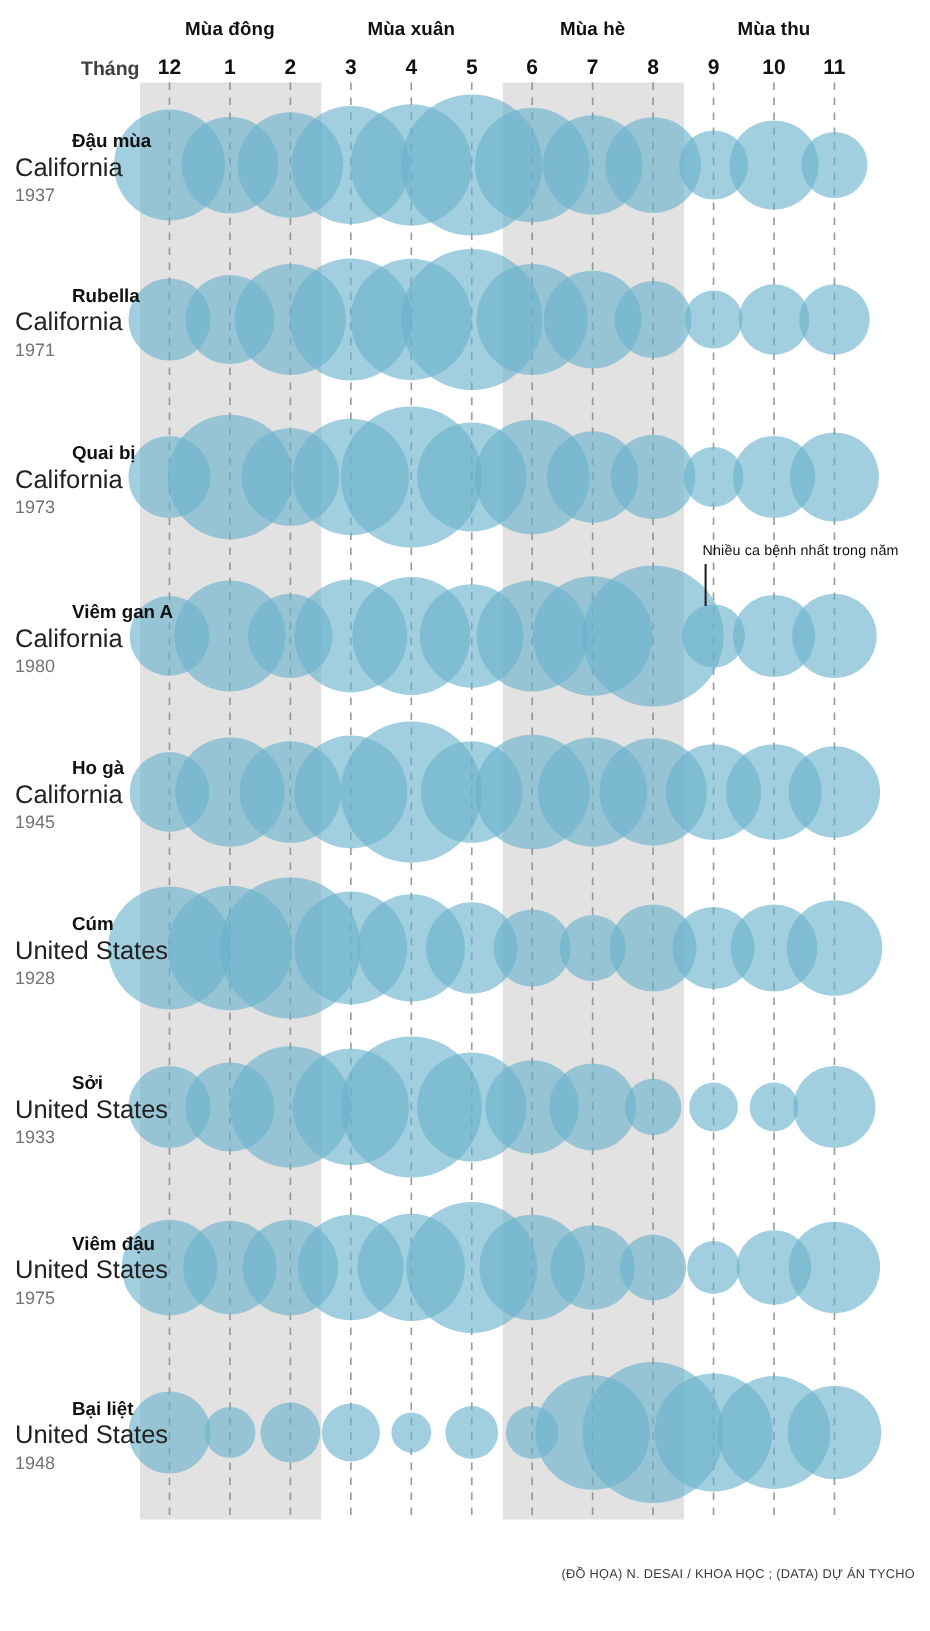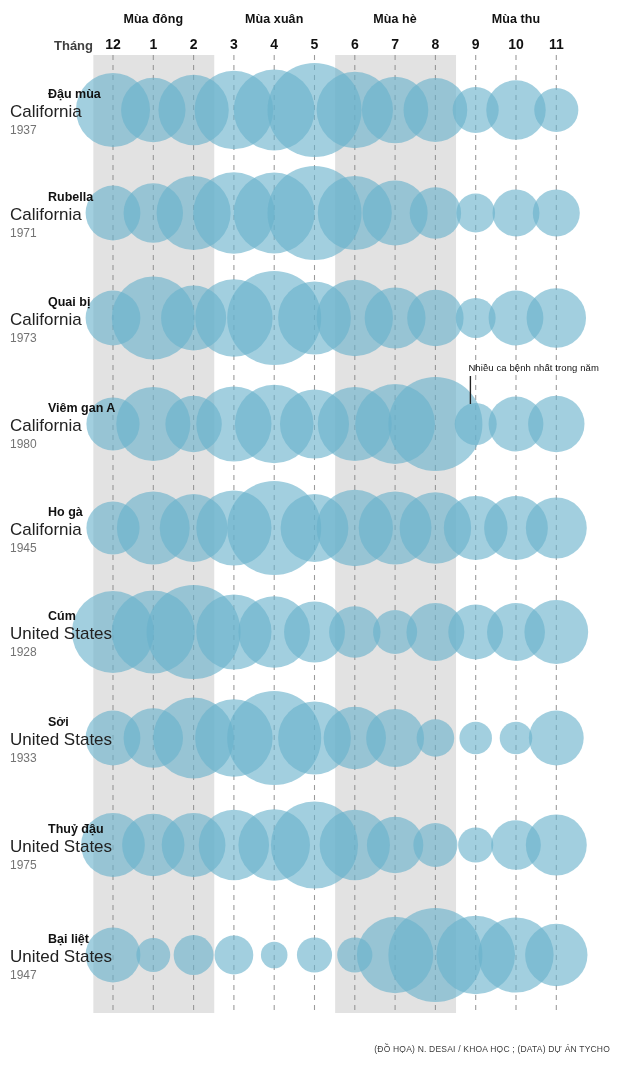--- a/index.html
+++ b/index.html
@@ -292,24 +292,24 @@
         <span class="disease">Cúm</span>
         <span class="place">United States</span>
         <span class="year">1928</span>
       </div>
       <div class="row-label" style="top: 715px;">
         <span class="disease">Sởi</span>
         <span class="place">United States</span>
         <span class="year">1933</span>
       </div>
       <div class="row-label" style="top: 822px;">
-        <span class="disease">Thuỷ đậu</span>
+        <span class="disease">Viêm đậu</span>
         <span class="place">United States</span>
         <span class="year">1975</span>
       </div>
       <div class="row-label" style="top: 932px;">
         <span class="disease">Bại liệt</span>
         <span class="place">United States</span>
-        <span class="year">1947</span>
+        <span class="year">1948</span>
       </div>
     </div>
   <div class="credit">(ĐỒ HỌA) N. DESAI / KHOA HỌC ; (DATA) DỰ ÁN TYCHO</div>
 </div>
 
 </body></html>

